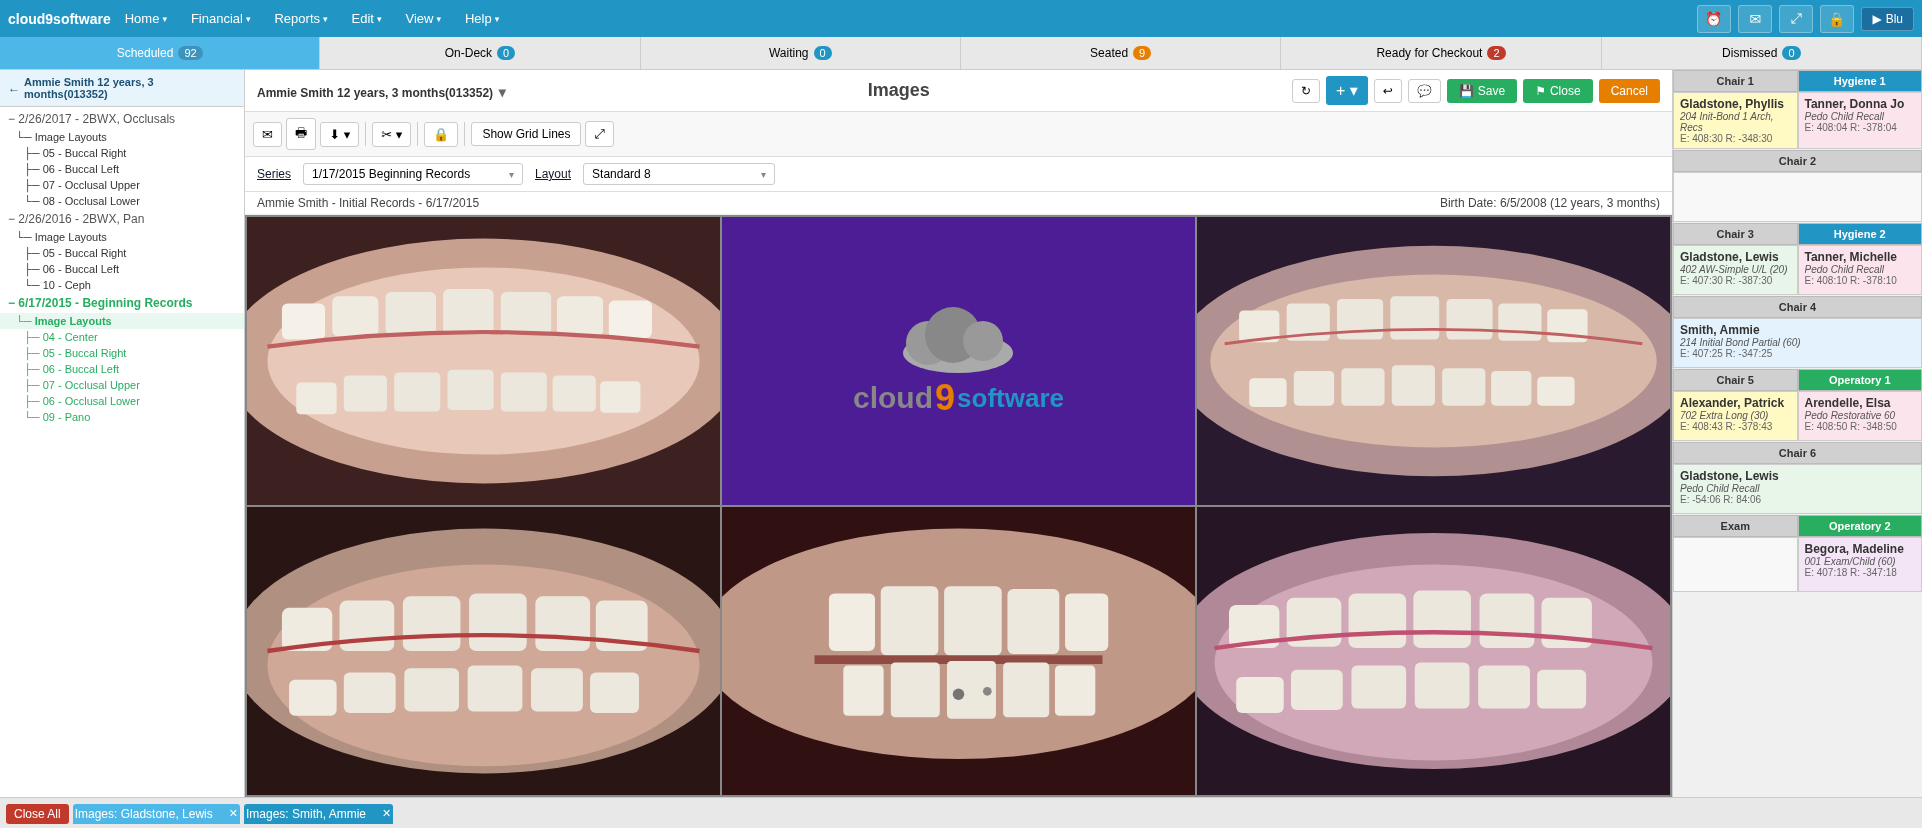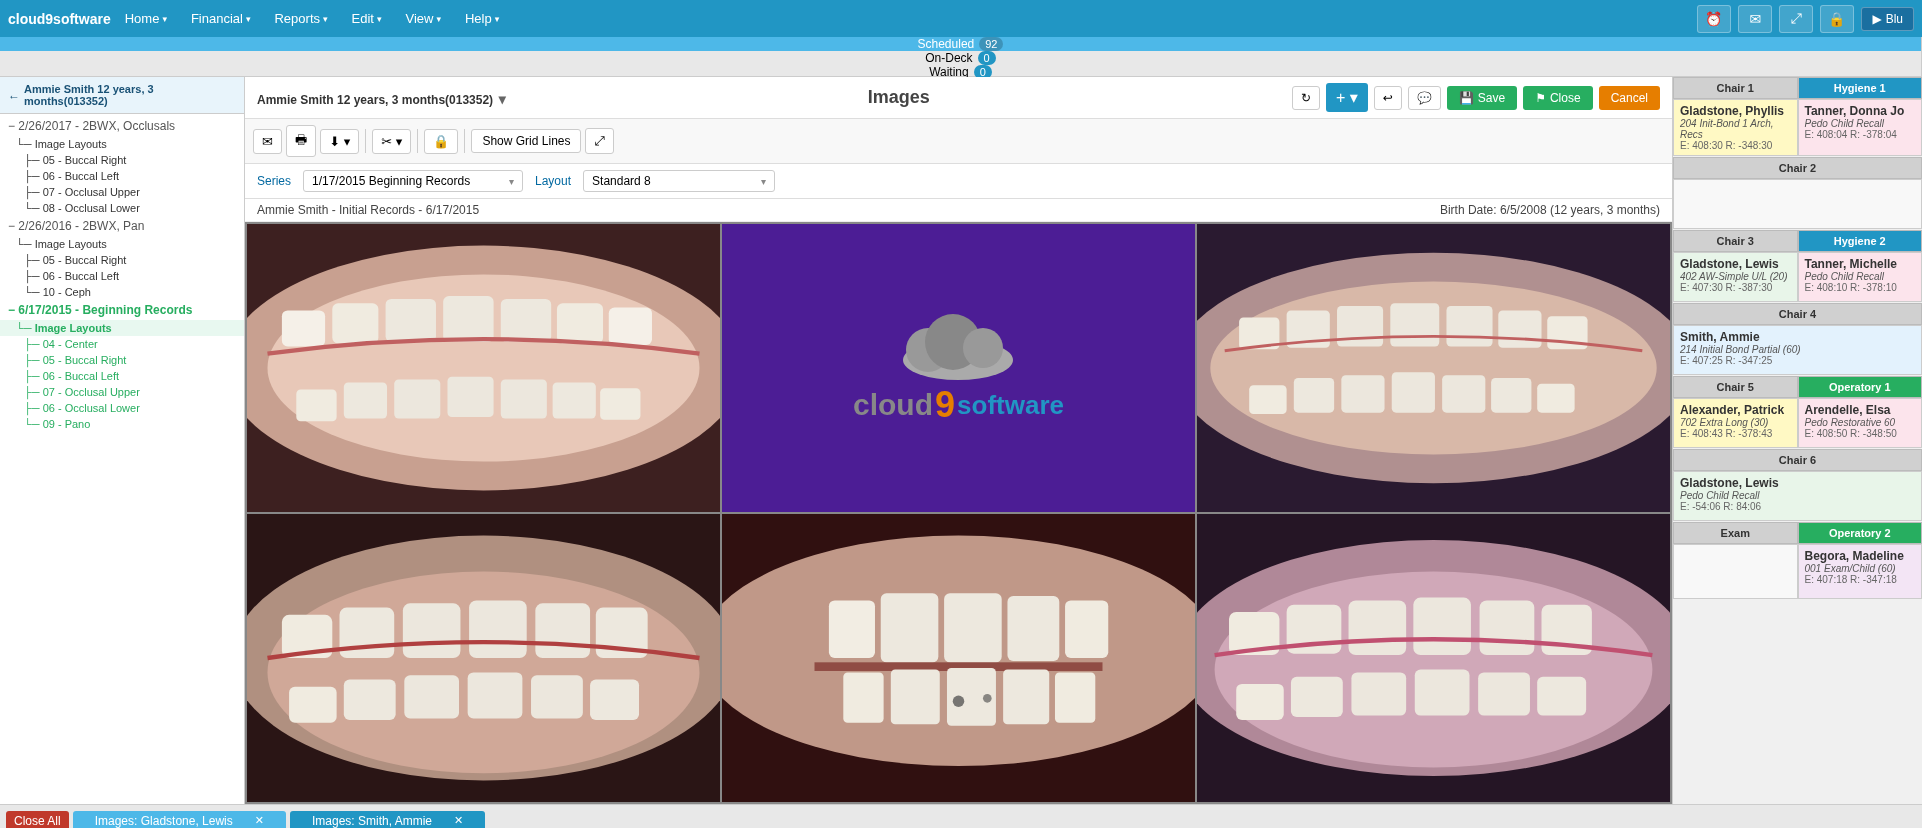--- a/index.html
+++ b/index.html
@@ -42,22 +42,21 @@
       cursor: pointer; border-radius: 3px;
       margin-left: 3px;
       display: flex; align-items: center; gap: 4px;
     }
 
     
     #tabs {
       display: flex;
       background: #e8e8e8;
       border-bottom: 1px solid #ccc;
-      height: 40px;
-      flex-direction: column;
+      height: 33px;
     }
     .tab {
       flex: 1;
       display: flex; align-items: center; justify-content: center;
       cursor: pointer;
       font-size: 13px;
       font-weight: 500;
       border-right: 1px solid #ccc;
       gap: 5px;
     }
@@ -157,21 +156,21 @@
     }
     .tb-sep { width: 1px; background: #ccc; height: 24px; margin: 0 2px; }
 
     
     #series-row {
       display: flex; align-items: center; gap: 12px;
       padding: 6px 12px;
       border-bottom: 1px solid #ddd;
       background: white;
     }
-    .series-label { font-size: 12px; color: #0369a1; }
+    .series-label { font-size: 12px; color: #0f172a; text-decoration: underline; }
 
     
     #patient-info-line {
       display: flex; justify-content: space-between; align-items: center;
       padding: 4px 12px;
       border-bottom: 1px solid #eee;
       font-size: 12px; color: #444;
     }
 
     
@@ -242,25 +241,25 @@
       display: flex; align-items: center;
       background: #e8e8e8;
       height: 32px;
       border-top: 1px solid #ccc;
       padding: 0 6px;
       gap: 4px;
     }
     .bottom-tab {
       background: #4db8e8;
       color: white;
-      padding: 3px 22px;
+      padding: 3px 2px;
       border-radius: 3px 3px 0 0;
       cursor: pointer;
       font-size: 12px;
-      display: flex; align-items: center; gap: 22px;
+      display: flex; align-items: center; gap: 16px;
     }
     .bottom-tab .close-x { cursor: pointer; font-size: 11px; }
     .close-all-btn {
       background: #c0392b; color: white;
       border: none; border-radius: 3px;
       padding: 3px 8px; cursor: pointer; font-size: 12px;
     }
     .dropdown-display {
       border: 1px solid #ccc; border-radius: 3px;
       padding: 3px 8px; background: white;

